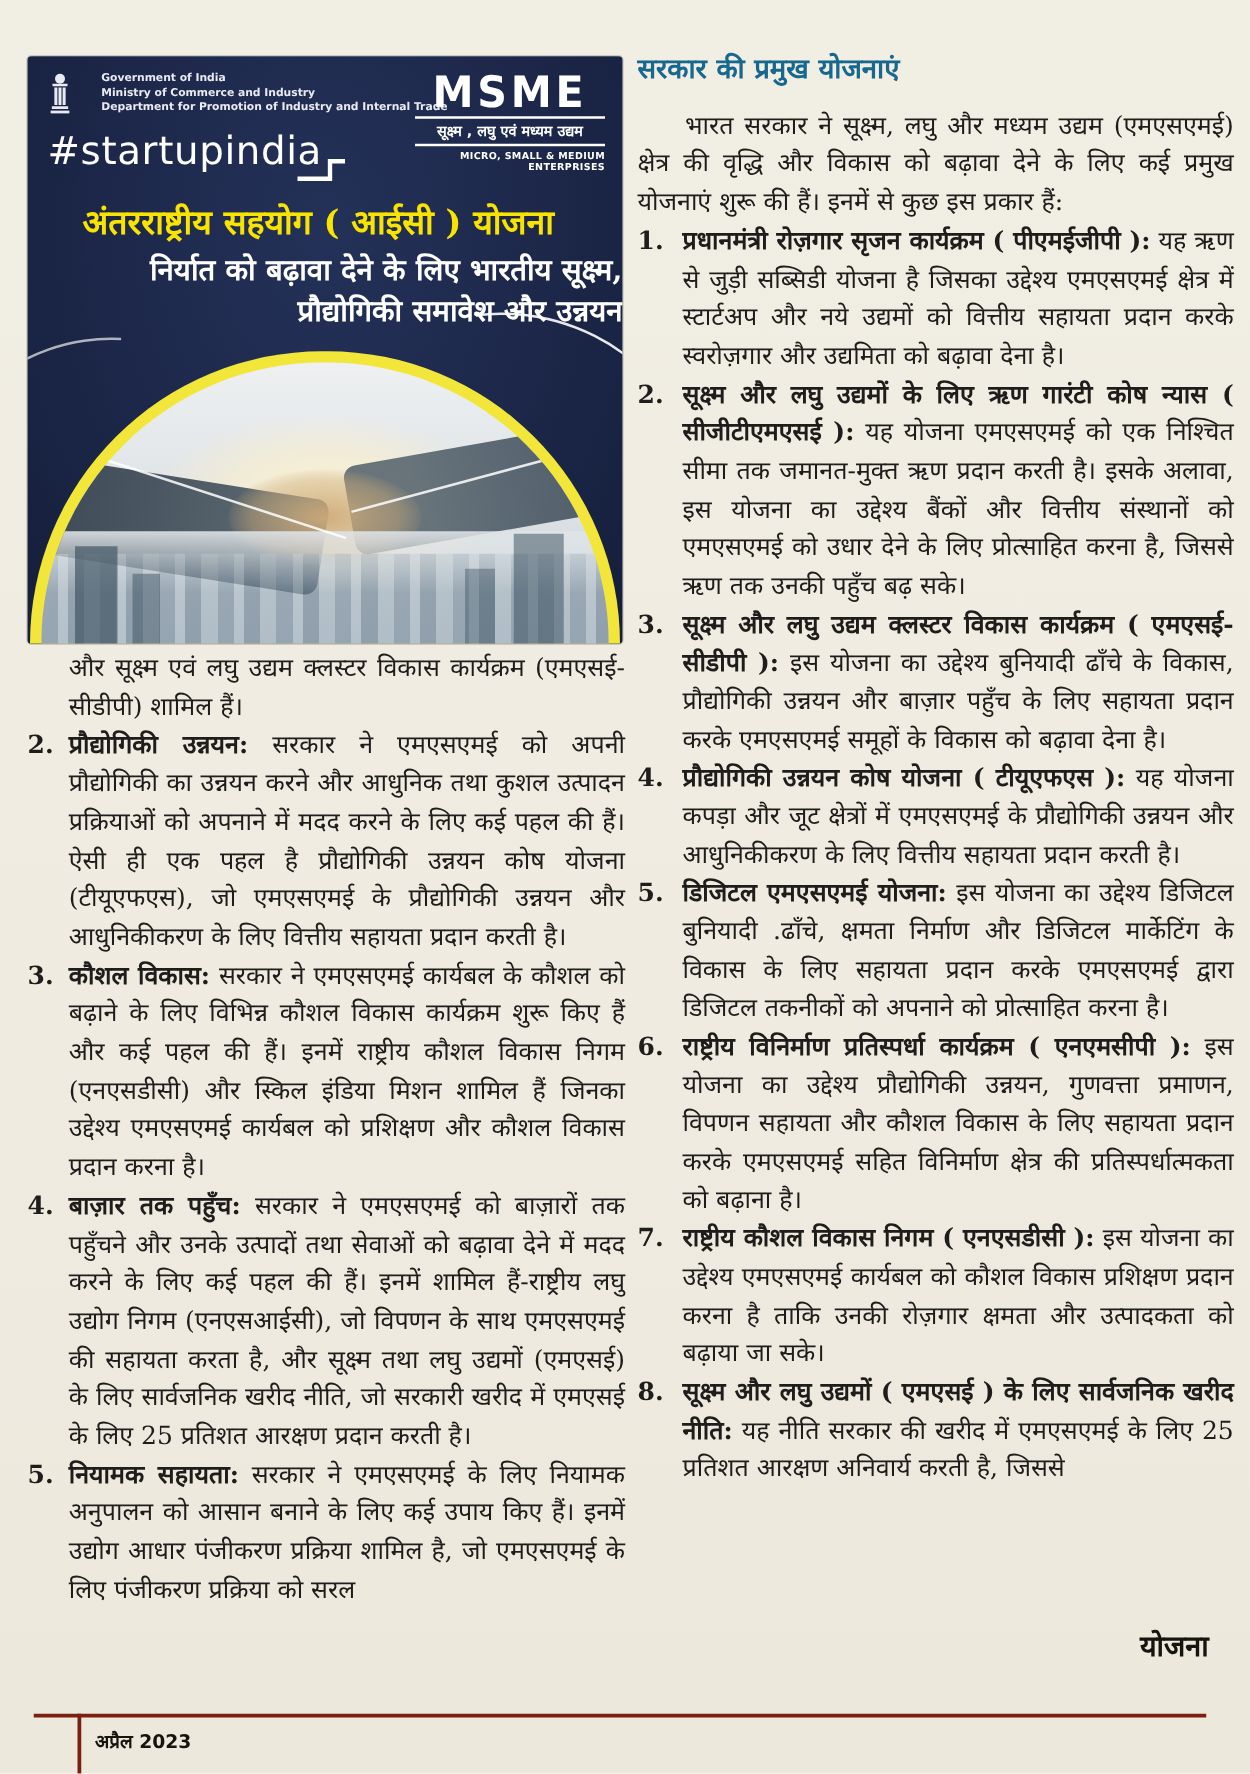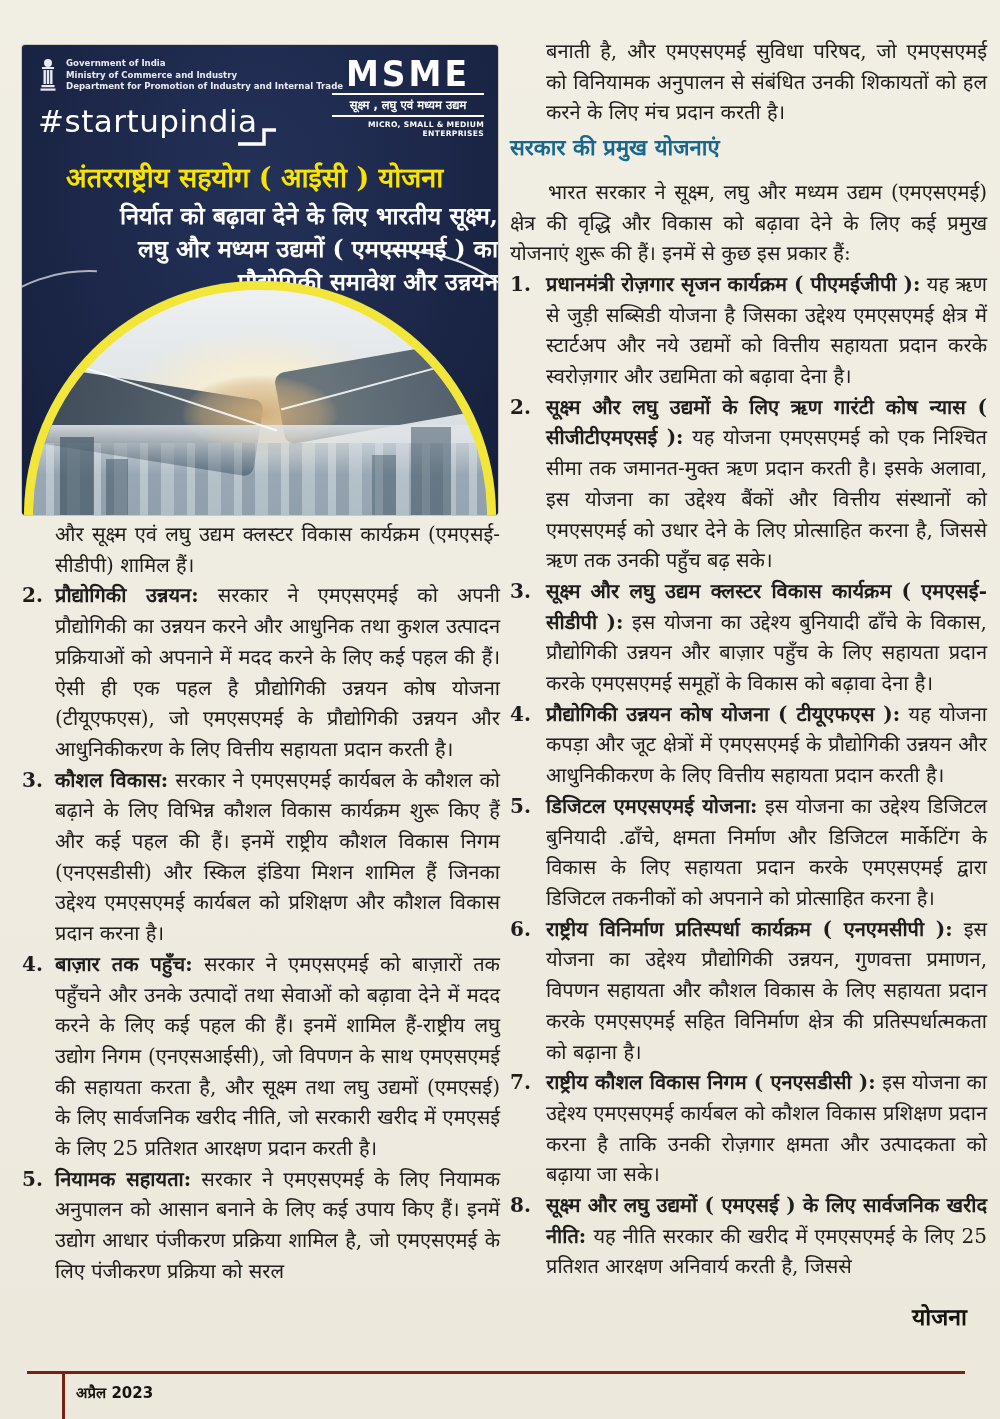--- a/index.html
+++ b/index.html
@@ -1,20 +1,20 @@
 <!DOCTYPE html>
 <html><head>
 <meta charset="utf-8">
 <style>
   html,body{margin:0;padding:0;}
   .page{position:relative;width:1000px;height:1419px;background:linear-gradient(180deg,#f1eee3 0%,#efebe0 60%,#ece8dc 100%);overflow:hidden;font-family:"DejaVu Serif",serif;color:#1e1d1b;}
 
   
   .banner{position:absolute;left:22px;top:45px;width:476px;height:470px;background:radial-gradient(ellipse at 50% 30%,#243158 0%,#1c2749 55%,#151e3a 100%);border-radius:3px;overflow:hidden;box-shadow:0 0 0 1px rgba(0,0,0,.15);}
-  .gov-block{position:absolute;left:16px;top:13px;display:flex;gap:8px;align-items:flex-start;}
+  .gov-block{position:absolute;left:16px;top:13px;display:flex;gap:23px;align-items:flex-start;}
   .gov-lines{font-family:"DejaVu Sans",sans-serif;font-size:8.6px;line-height:11.5px;color:#e9eaf2;font-weight:700;}
   .hashtag{position:absolute;left:16px;top:58px;font-family:"DejaVu Sans",sans-serif;font-size:31px;font-weight:400;color:#ffffff;letter-spacing:.5px;}
   .step-icon{display:inline-block;margin-left:-22px;vertical-align:-14px;}
   .msme-block{position:absolute;right:14px;top:12px;width:152px;text-align:center;color:#fff;font-family:"DejaVu Sans",sans-serif;}
   .msme-logo{font-size:33px;font-weight:800;letter-spacing:3px;line-height:34px;transform:scaleY(1.05);}
   .msme-hindi{font-size:11.5px;font-weight:700;border-top:2px solid #fff;border-bottom:2px solid #fff;padding:2px 0 3px;margin-top:2px;}
   .msme-eng{font-size:7.6px;font-weight:700;letter-spacing:.3px;margin-top:3px;text-align:right;}
   .banner-title{position:absolute;left:0;top:113px;width:100%;text-align:left;font-size:27px;font-weight:700;color:#f8e400;margin-left:44px;}
   .banner-sub{position:absolute;left:0;top:155px;width:100%;text-align:right;font-size:23.5px;font-weight:700;color:#ffffff;line-height:33px;}
 
@@ -83,21 +83,20 @@
 
     <div class="msme-block">
       <div class="msme-logo">MSME</div>
       <div class="msme-hindi">सूक्ष्म , लघु एवं मध्यम उद्यम</div>
       <div class="msme-eng">MICRO, SMALL &amp; MEDIUM ENTERPRISES</div>
     </div>
 
     <div class="banner-title">अंतरराष्ट्रीय सहयोग ( आईसी ) योजना</div>
     <div class="banner-sub">
       <div>निर्यात को बढ़ावा देने के लिए भारतीय सूक्ष्म,</div>
-      <div>लघु और मध्यम उद्यमों ( एमएसएमई ) का</div>
       <div>प्रौद्योगिकी समावेश और उन्नयन</div>
     </div>
 
     <div class="white-arc"></div>
     <div class="white-arc2"></div>
 
     <div class="arc-outer">
       <div class="arc-inner">
         <div class="glow"></div>
         <div class="arm-left"></div>
@@ -126,21 +125,20 @@
     </div>
     <div class="list-item">
       <span class="item-num">4.</span><span class="lead">बाज़ार तक पहुँच:</span><span> सरकार ने एमएसएमई को बाज़ारों तक पहुँचने और उनके उत्पादों तथा सेवाओं को बढ़ावा देने में मदद करने के लिए कई पहल की हैं। इनमें शामिल हैं-राष्ट्रीय लघु उद्योग निगम (एनएसआईसी), जो विपणन के साथ एमएसएमई की सहायता करता है, और सूक्ष्म तथा लघु उद्यमों (एमएसई) के लिए सार्वजनिक खरीद नीति, जो सरकारी खरीद में एमएसई के लिए 25 प्रतिशत आरक्षण प्रदान करती है।</span>
     </div>
     <div class="list-item">
       <span class="item-num">5.</span><span class="lead">नियामक सहायता:</span><span> सरकार ने एमएसएमई के लिए नियामक अनुपालन को आसान बनाने के लिए कई उपाय किए हैं। इनमें उद्योग आधार पंजीकरण प्रक्रिया शामिल है, जो एमएसएमई के लिए पंजीकरण प्रक्रिया को सरल</span>
     </div>
   </div>
 
   <div class="col col-right">
-    <div class="cont-para">बनाती है, और एमएसएमई सुविधा परिषद, जो एमएसएमई को विनियामक अनुपालन से संबंधित उनकी शिकायतों को हल करने के लिए मंच प्रदान करती है।</div>
 
     <div class="section-heading">सरकार की प्रमुख योजनाएं</div>
     <div class="intro-para">भारत सरकार ने सूक्ष्म, लघु और मध्यम उद्यम (एमएसएमई) क्षेत्र की वृद्धि और विकास को बढ़ावा देने के लिए कई प्रमुख योजनाएं शुरू की हैं। इनमें से कुछ इस प्रकार हैं:</div>
 
     <div class="list-item">
       <span class="item-num">1.</span><span class="lead">प्रधानमंत्री रोज़गार सृजन कार्यक्रम ( पीएमईजीपी ):</span><span> यह ऋण से जुड़ी सब्सिडी योजना है जिसका उद्देश्य एमएसएमई क्षेत्र में स्टार्टअप और नये उद्यमों को वित्तीय सहायता प्रदान करके स्वरोज़गार और उद्यमिता को बढ़ावा देना है।</span>
     </div>
     <div class="list-item">
       <span class="item-num">2.</span><span class="lead">सूक्ष्म और लघु उद्यमों के लिए ऋण गारंटी कोष न्यास ( सीजीटीएमएसई ):</span><span> यह योजना एमएसएमई को एक निश्चित सीमा तक जमानत-मुक्त ऋण प्रदान करती है। इसके अलावा, इस योजना का उद्देश्य बैंकों और वित्तीय संस्थानों को एमएसएमई को उधार देने के लिए प्रोत्साहित करना है, जिससे ऋण तक उनकी पहुँच बढ़ सके।</span>
     </div>

